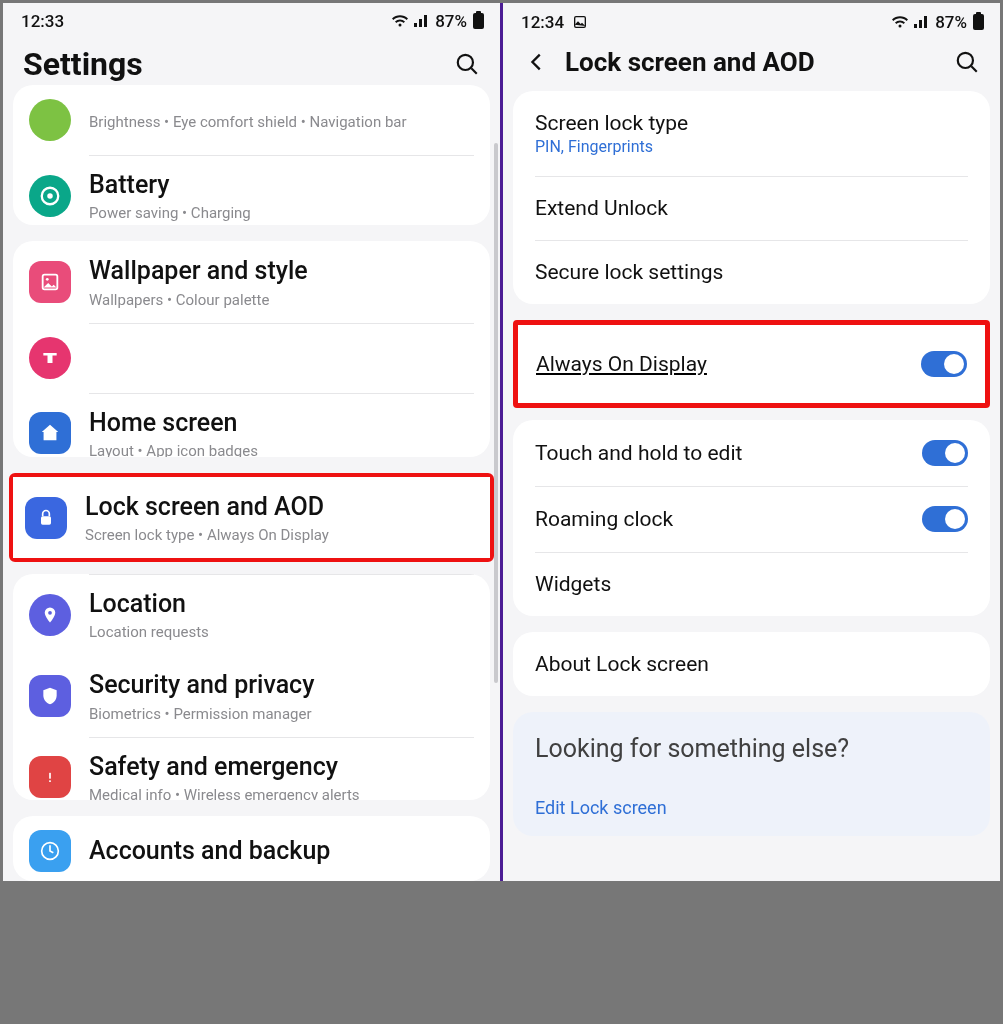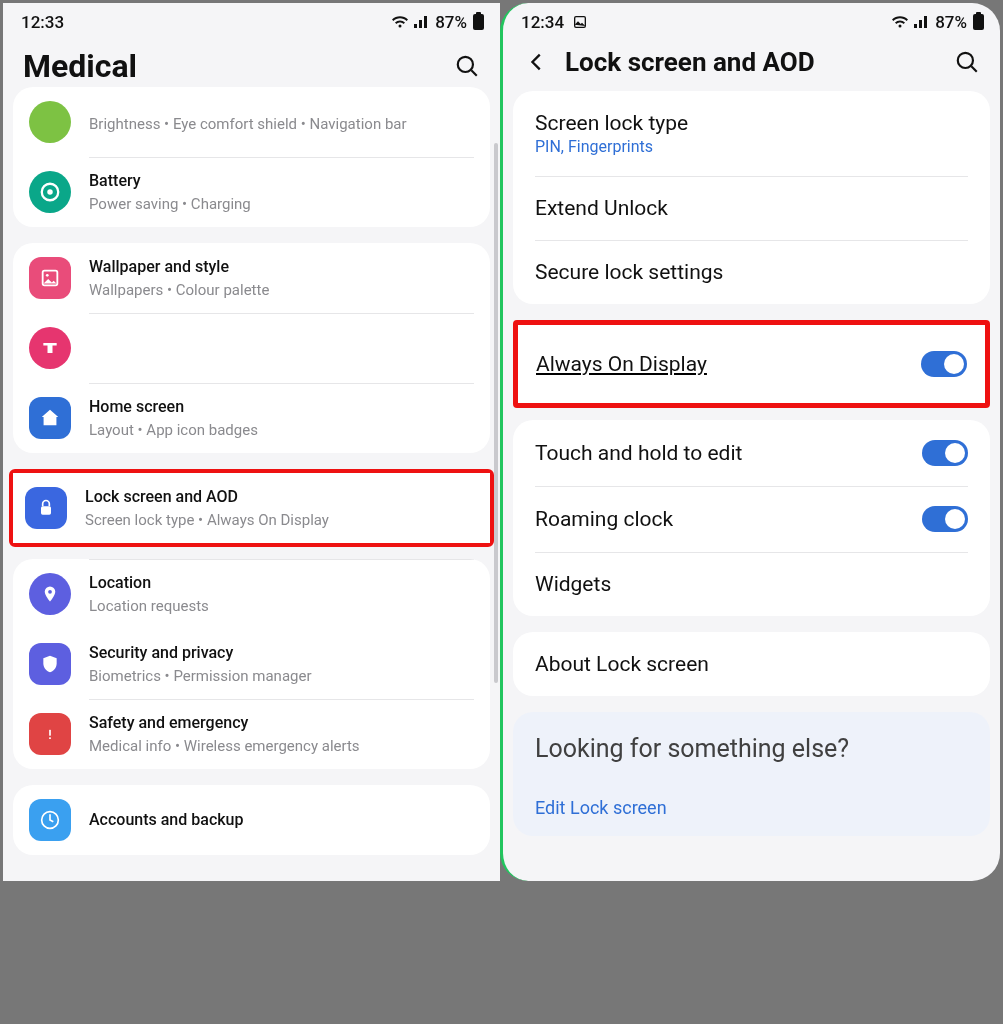--- a/index.html
+++ b/index.html
@@ -1,38 +1,38 @@
 <!DOCTYPE html>
 <html><head>
 <meta charset="utf-8">
 <style>
   * { box-sizing: border-box; margin: 0; padding: 0; }
   html, body { width: 1003px; height: 1024px; overflow: hidden; font-family: -apple-system, "Segoe UI", Roboto, Arial, sans-serif; background:#777; }
   .frame { display:flex; width:1003px; height:884px; border:3px solid #777; }
   .phone { flex:1; background:#f5f5f7; display:flex; flex-direction:column; overflow:hidden; position:relative; }
-  .phone + .phone { border-left:3px solid #22c55e;border-radius:28px; }
+  .phone + .phone { border-left:3px solid #4c1d95; }
   
   .status { display:flex; align-items:center; justify-content:space-between; padding:6px 16px 2px 18px; height:34px; font-size:17px; font-weight:500; color:#111; }
   .status .right { display:flex; align-items:center; gap:4px; }
   .status .batt { width:11px; height:16px; background:#111; border-radius:2px; margin-left:2px; position:relative; }
   .status .batt::before { content:""; position:absolute; top:-2px; left:3px; width:5px; height:2px; background:#111; border-radius:1px 1px 0 0; }
   .wifi-ic, .sig-ic { display:inline-block; }
   
   .hdr { display:flex; align-items:center; padding:10px 20px 14px 20px; }
   .hdr h1 { font-size:32px; font-weight:700; color:#111; flex:1; }
   .hdr h2 { font-size:26px; font-weight:700; color:#111; flex:1; margin-left:14px; }
   .back { width:28px; height:28px; display:flex; align-items:center; justify-content:center; }
   .search-ic { width:26px; height:26px; }
   
   .card { background:#fff; border-radius:20px; margin:0 10px 16px 10px; overflow:hidden; }
   .row { display:flex; align-items:center; padding:14px 16px 14px 10px; position:relative; }
   .row + .row .divline, .row.div .divline { position:absolute; top:0; left:76px; right:16px; height:1px; background:#e6e6e8; }
   .ic { width:42px; height:42px; border-radius:50%; flex:0 0 42px; display:flex; align-items:center; justify-content:center; margin:0 18px 0 6px; }
   .txt { flex:1; min-width:0; }
-  .title { font-size:16px; color:#111; font-weight:500; line-height:1.25; }
+  .title { font-size:25px; color:#111; font-weight:500; line-height:1.25; }
   .sub { font-size:15px; color:#8a8a8e; margin-top:4px; white-space:nowrap; overflow:hidden; text-overflow:ellipsis; }
   .highlight { border:4px solid #e11; border-radius:6px; margin:0 6px 12px 6px; }
   .highlight .row { padding-left:6px; }
   
   .prow { display:flex; align-items:center; padding:20px 22px; position:relative; }
   .prow + .prow::before { content:""; position:absolute; top:0; left:22px; right:22px; height:1px; background:#e6e6e8; }
   .ptxt { flex:1; }
   .ptitle { font-size:21px; color:#111; font-weight:400; }
   .psub { font-size:16px; color:#2f6fd6; margin-top:2px; }
   .toggle { width:46px; height:26px; border-radius:13px; background:#2f6fd6; position:relative; flex:0 0 46px; }
@@ -68,21 +68,21 @@
           </svg>
         <svg class="sig-ic" width="18" height="14" viewBox="0 0 18 14">
             <path d="M1 13h3V9H1v4zm5 0h3V5H6v8zm5 0h3V1h-3v12z" fill="#111"></path>
           </svg>
         <span>87%</span>
         <span class="batt"></span>
       </span>
     </div>
 
     <div class="hdr">
-      <h1>Medical</h1>
+      <h1>Settings</h1>
       <svg class="search-ic" viewBox="0 0 24 24" fill="none" stroke="#111" stroke-width="2">
           <circle cx="10.5" cy="10.5" r="7"></circle>
           <line x1="16" y1="16" x2="21" y2="21"></line>
         </svg>
     </div>
 
     <div class="card cut">
       <div class="row">
         <span class="ic green"></span>
         <div class="txt">

